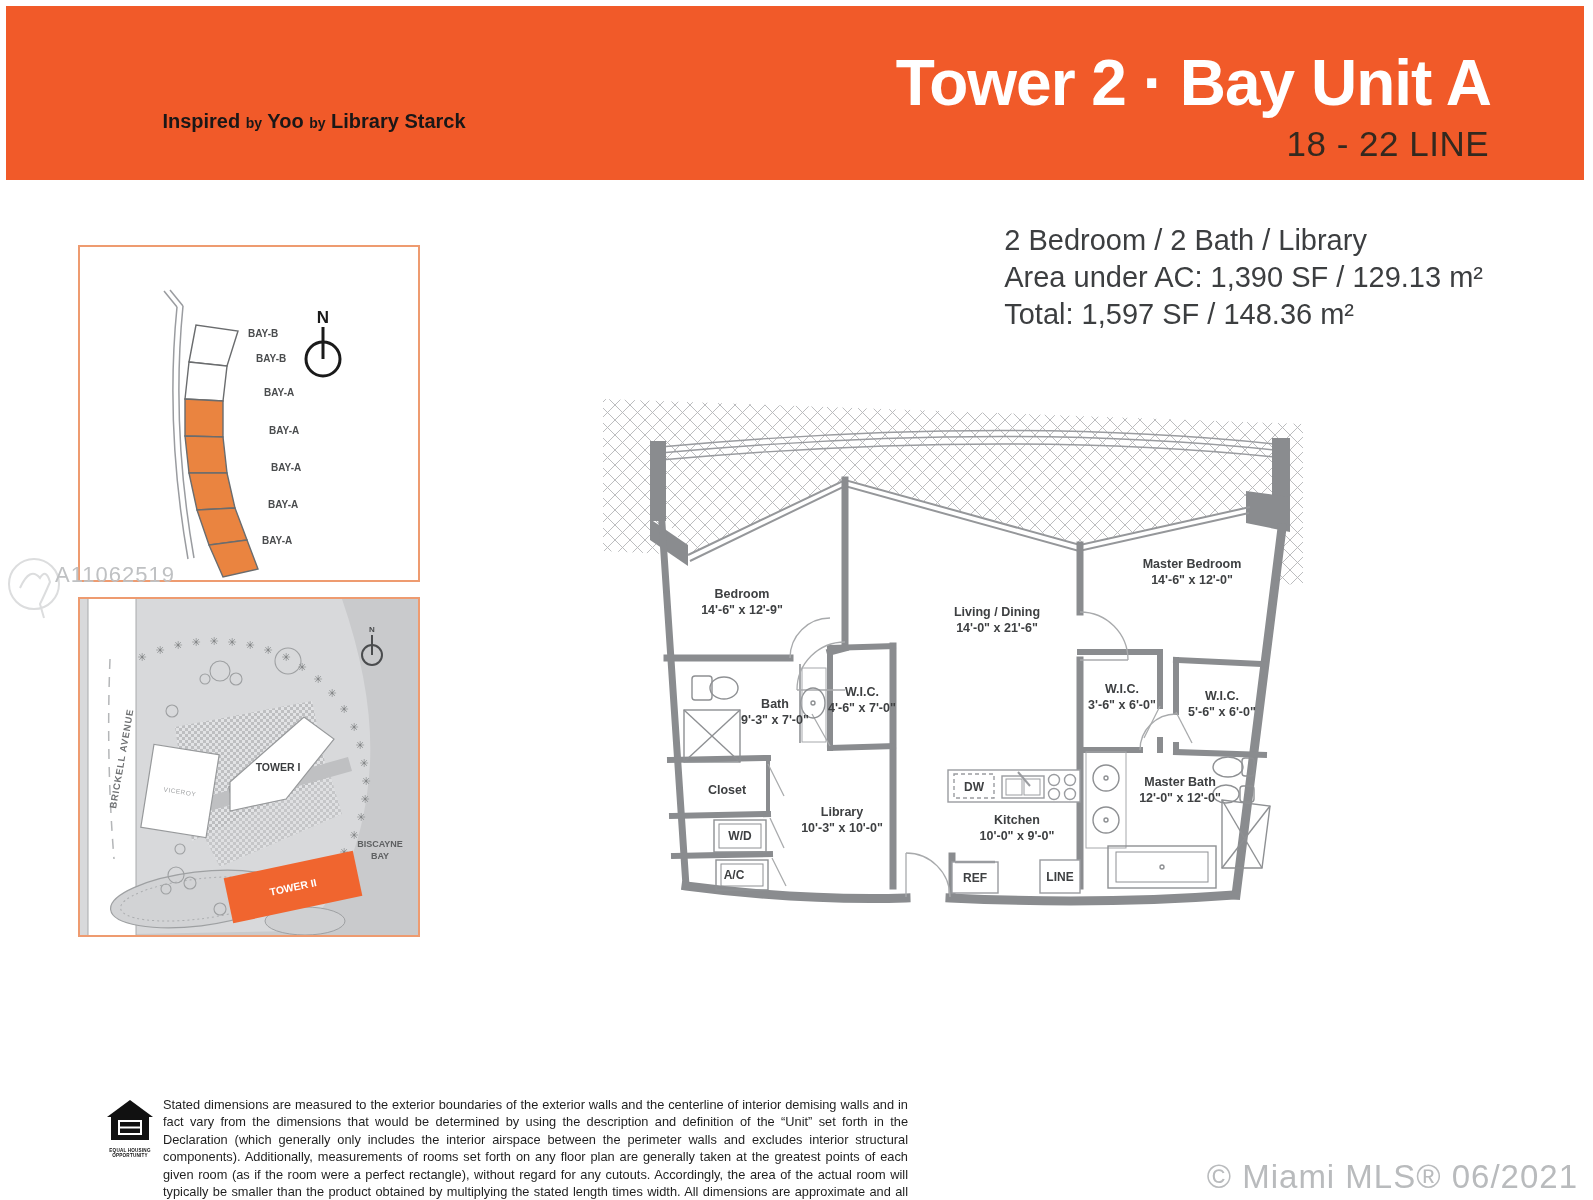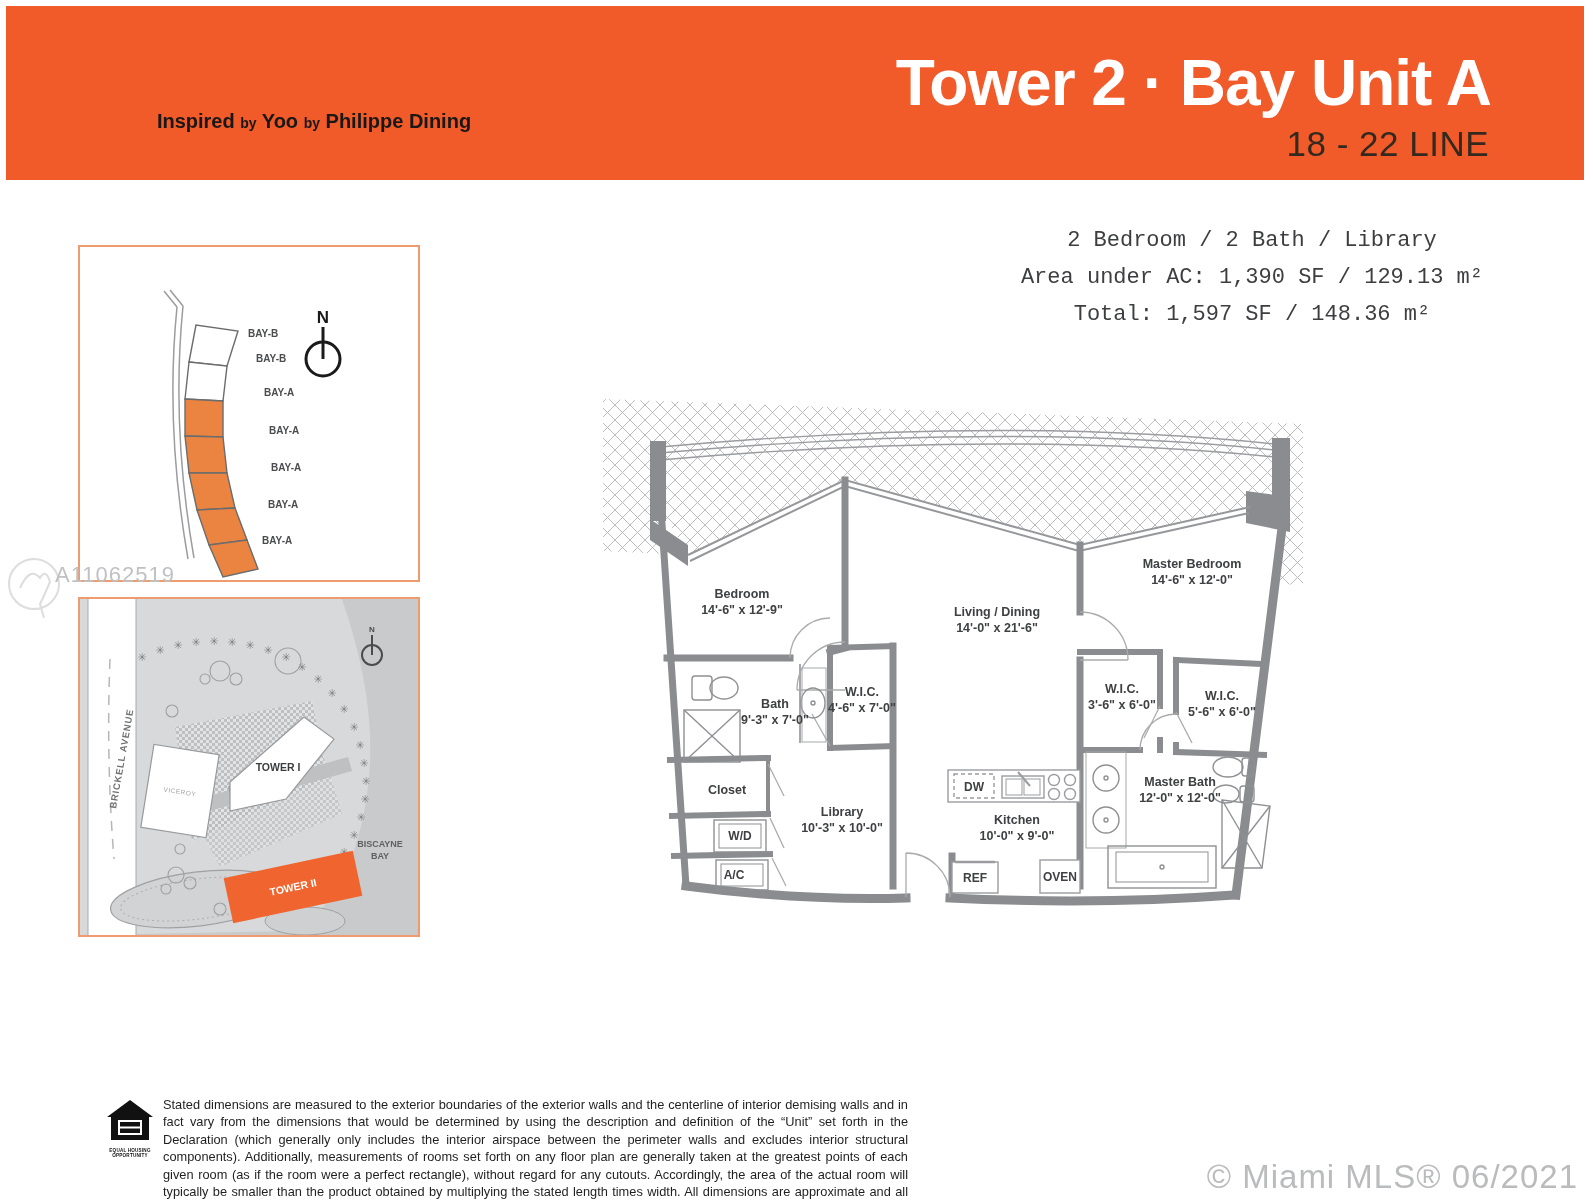--- a/index.html
+++ b/index.html
@@ -10,21 +10,21 @@
   
   .band{background:#F15A29;}
   .logo{font-weight:bold;letter-spacing:-3px;font-size:66px;line-height:66px;white-space:nowrap;}
   .logo .w{color:#fff;} .logo .k{color:#221E1F;}
   .tagline{font-weight:bold;color:#1A1717;font-size:20px;text-align:center;white-space:nowrap;}
   .tagline .by{font-size:14px;}
   .htitle{font-weight:bold;color:#fff;font-size:64px;letter-spacing:-1px;text-align:right;white-space:nowrap;}
   .hline{font-size:35px;color:#33291F;text-align:right;letter-spacing:0.5px;}
 
   
-  .uinfo{text-align:center;font-size:22px;line-height:37px;color:#3C3E40;font-family:Liberation Mono, monospace;}
+  .uinfo{text-align:left;font-size:29px;line-height:37px;color:#3C3E40;}
 
   
   .kbox{border:2px solid #EE9B70;background:#fff;}
 
   
   .fpl{position:absolute;transform:translate(-50%,-50%);text-align:center;
        color:#3E4042;font-weight:bold;font-size:12.5px;line-height:16px;white-space:nowrap;}
   .fps{font-size:12px;font-weight:bold;}
 
   
@@ -37,21 +37,21 @@
 </style>
 </head>
 <body>
 
 <div class="abs band" style="left:6px;top:6px;width:1578px;height:174px;">
   <div class="abs tagline" style="left:104px;top:104px;width:408px;">
     <span>Inspired</span>
     <span class="by">by</span>
     <span>Yoo</span>
     <span class="by">by</span>
-    <span>Philippe Dining</span>
+    <span>Library Starck</span>
   </div>
   <div class="abs htitle" style="right:93px;top:40px;">Tower 2 · Bay Unit A</div>
   <div class="abs hline" style="right:95px;top:118px;">18 - 22 LINE</div>
 </div>
 
 <div class="abs uinfo" style="right:110px;top:222px;">
   <div>2 Bedroom / 2 Bath / Library</div>
   <div>Area under AC: 1,390 SF / 129.13 m²</div>
   <div>Total: 1,597 SF / 148.36 m²</div>
 </div>
@@ -363,21 +363,21 @@
   <span>10'-3" x 10'-0"</span></div>
 <div class="fpl" style="left:1017px;top:828px;">
   <span>Kitchen</span><br>
   <span>10'-0" x 9'-0"</span></div>
 
 <div class="fpl" style="left:727px;top:790px;">Closet</div>
 <div class="fpl fps" style="left:740px;top:836px;">W/D</div>
 <div class="fpl fps" style="left:734px;top:875px;">A/C</div>
 <div class="fpl fps" style="left:974px;top:787px;">DW</div>
 <div class="fpl fps" style="left:975px;top:878px;">REF</div>
-<div class="fpl fps" style="left:1060px;top:877px;">OVEN</div>
+<div class="fpl fps" style="left:1060px;top:877px;">LINE</div>
 
 <div class="abs" style="left:105px;top:1100px;width:50px;">
   <svg width="50" height="44" viewBox="0 0 50 44">
     <polygon points="25,0 48,17 2,17" fill="#111"></polygon>
     <rect x="6" y="14" width="38" height="26" fill="#111"></rect>
     <rect x="13" y="20" width="24" height="15" fill="#fff"></rect>
     <rect x="15" y="22" width="20" height="4.5" fill="#111"></rect>
     <rect x="15" y="28.5" width="20" height="4.5" fill="#111"></rect>
   </svg>
   <div class="eho">

